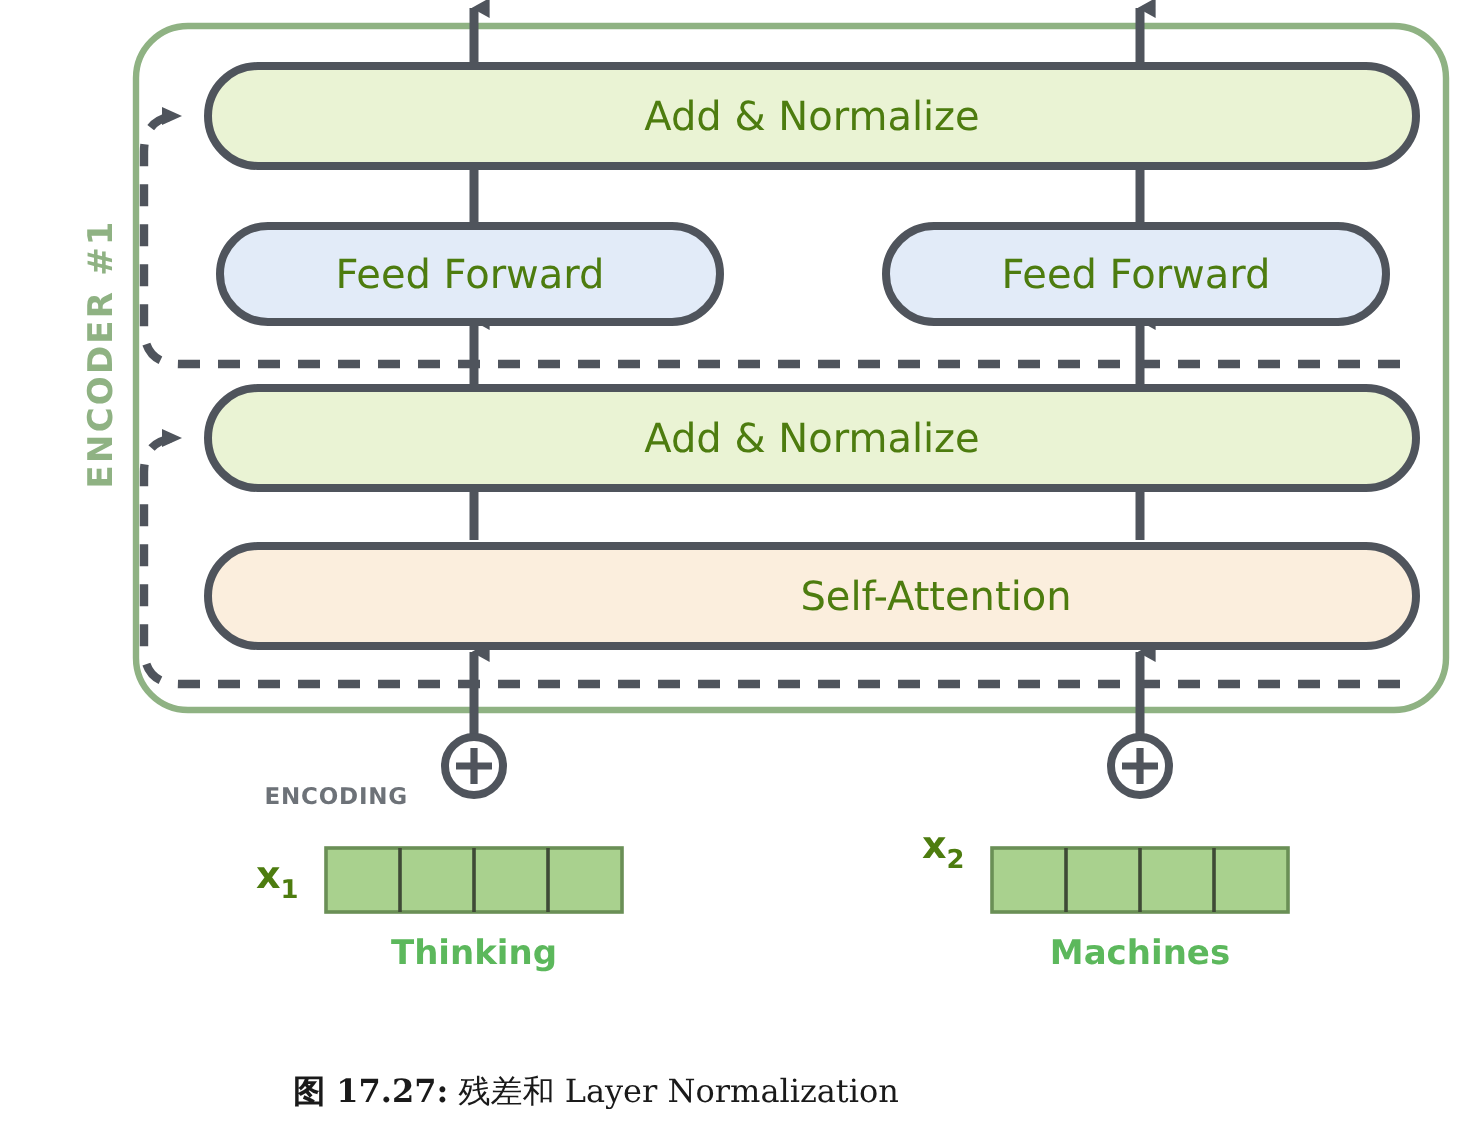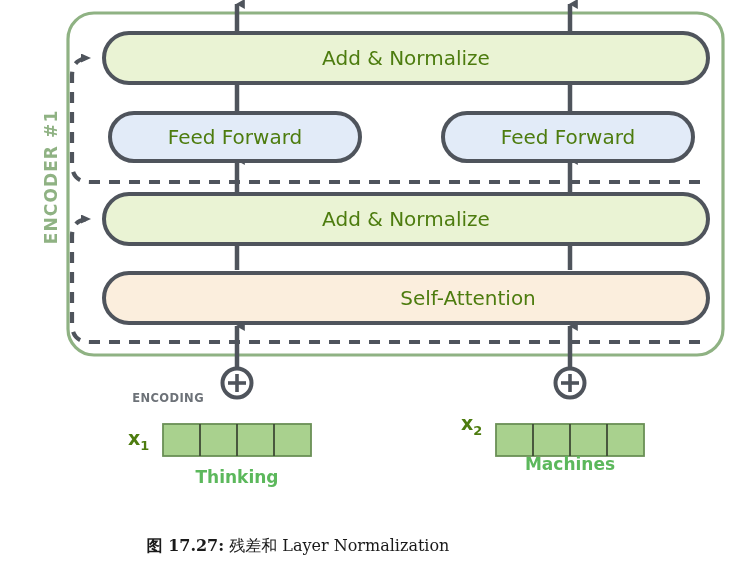--- a/index.html
+++ b/index.html
@@ -188,17 +188,17 @@
   <div class="lbl pos-enc-label">
     <div>ENCODING</div>
   </div>
 
   <div class="lbl xlabel" style="left:128px; top:429px;"><span>x</span><sub>1</sub></div>
 
   <div class="lbl xlabel" style="left:461px; top:414px;"><span>x</span><sub>2</sub></div>
 
   <div class="lbl word" style="left:137px; top:469px; width:200px;">Thinking</div>
 
-  <div class="lbl word" style="left:470px; top:456px; width:200px;">Machines</div>
+  <div class="lbl word" style="left:470px; top:469px; width:200px;">Machines</div>
 
   <div class="caption"><span class="cap-bold">图 17.27:</span><span> 残差和 Layer Normalization</span></div>
 
 </div>
 
 </body></html>

